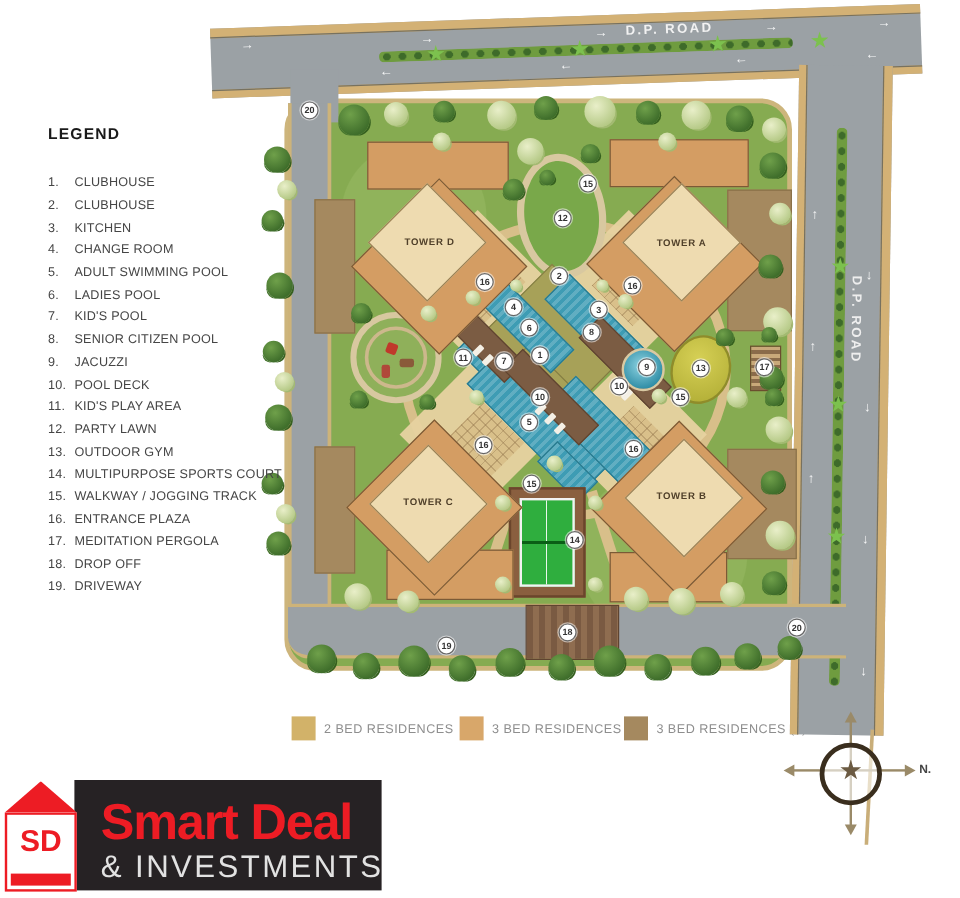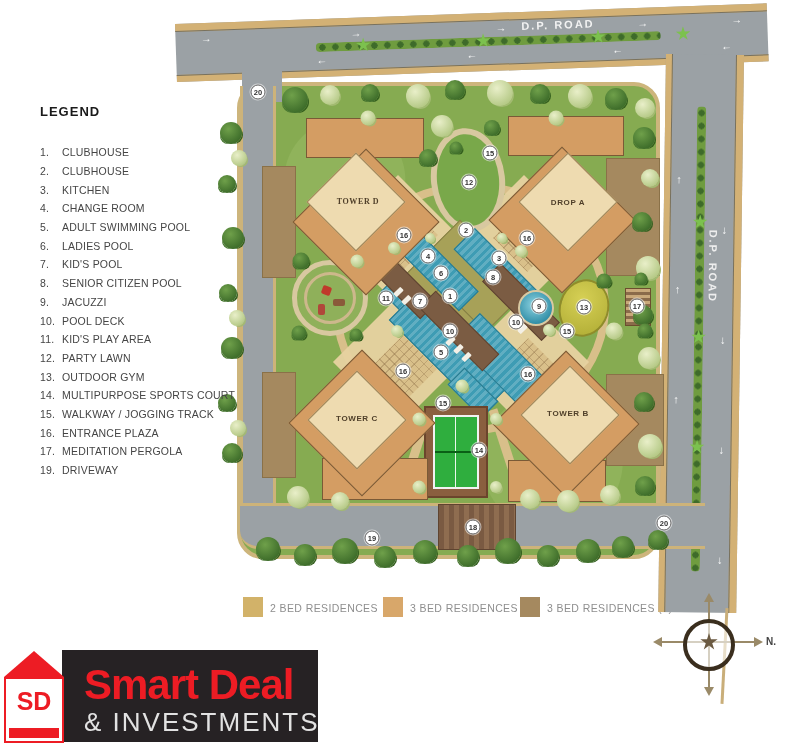--- a/index.html
+++ b/index.html
@@ -209,26 +209,26 @@
   <div class="gym"></div>
   <div class="pergola"></div>
   <div class="tennis">
       <div class="court"></div>
     </div>
   <div class="dropoff"></div>
 
   <div class="wing" style="left:306px;top:118px;width:118px;height:40px;"></div>
   <div class="t-diamond" style="left:314px;top:170px;width:104px;height:104px;"></div>
   <div class="t-core" style="left:321px;top:167px;width:70px;height:70px;"></div>
-  <div class="t-label" style="left:313px;top:197px;font-family:Liberation Serif, serif;">TOWER D</div>
+  <div class="t-label" style="left:313px;top:197px;">TOWER D</div>
 
   <div class="wing" style="left:508px;top:116px;width:116px;height:40px;"></div>
   <div class="t-diamond" style="left:510px;top:168px;width:104px;height:104px;"></div>
   <div class="t-core" style="left:533px;top:167px;width:70px;height:70px;"></div>
-  <div class="t-label" style="left:523px;top:198px;">DROP A</div>
+  <div class="t-label" style="left:523px;top:198px;">TOWER A</div>
 
   <div class="wing" style="left:322px;top:458px;width:106px;height:42px;"></div>
   <div class="t-diamond" style="left:310px;top:371px;width:104px;height:104px;"></div>
   <div class="t-core" style="left:322px;top:385px;width:70px;height:70px;"></div>
   <div class="t-label" style="left:312px;top:414px;">TOWER C</div>
 
   <div class="wing" style="left:508px;top:460px;width:98px;height:42px;"></div>
   <div class="t-diamond" style="left:514px;top:372px;width:104px;height:104px;"></div>
   <div class="t-core" style="left:535px;top:380px;width:70px;height:70px;"></div>
   <div class="t-label" style="left:523px;top:409px;">TOWER B</div>
@@ -414,20 +414,24 @@
         </div>
         <div class="legend-row">
           <span class="num">16.</span>
           <span>ENTRANCE PLAZA</span>
         </div>
         <div class="legend-row">
           <span class="num">17.</span>
           <span>MEDITATION PERGOLA</span>
         </div>
         <div class="legend-row">
+          <span class="num">18.</span>
+          <span>DROP OFF</span>
+        </div>
+        <div class="legend-row">
           <span class="num">19.</span>
           <span>DRIVEWAY</span>
         </div>
       </div>
   </div>
 
   <div id="res-legend">
       <div class="res-swatch" style="left: 243px; background: rgb(210, 178, 105);"></div>
       <div class="res-label" style="left: 270px;">2 BED RESIDENCES</div>
       <div class="res-swatch" style="left: 383px; background: rgb(216, 167, 106);"></div>

